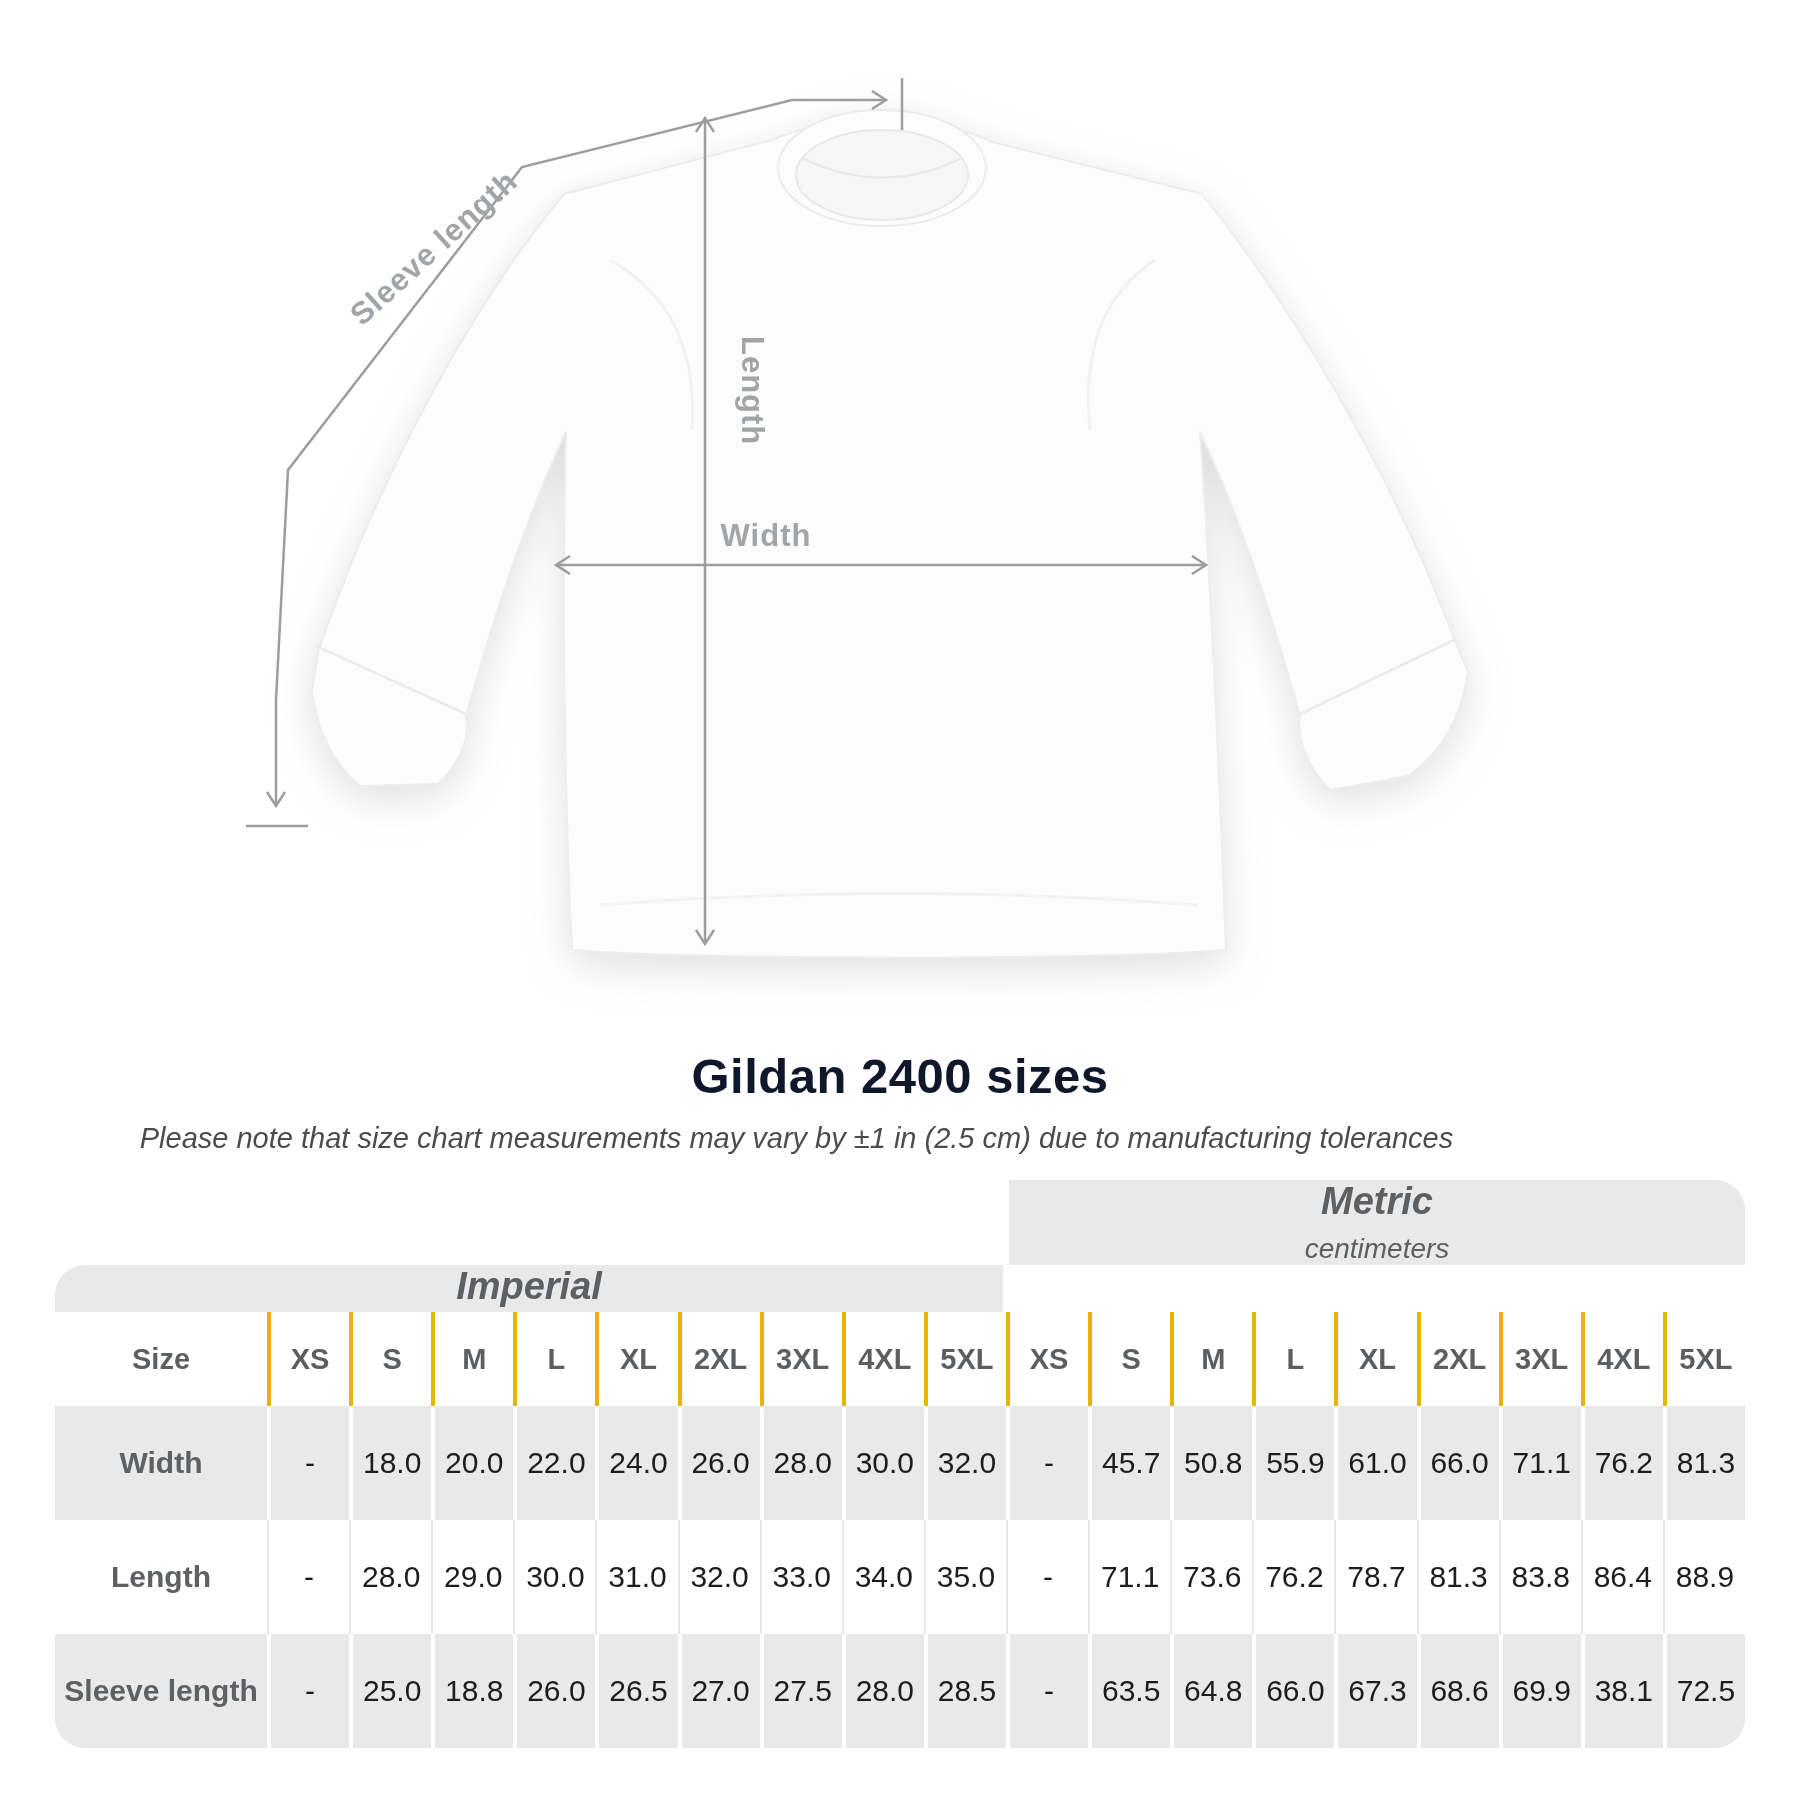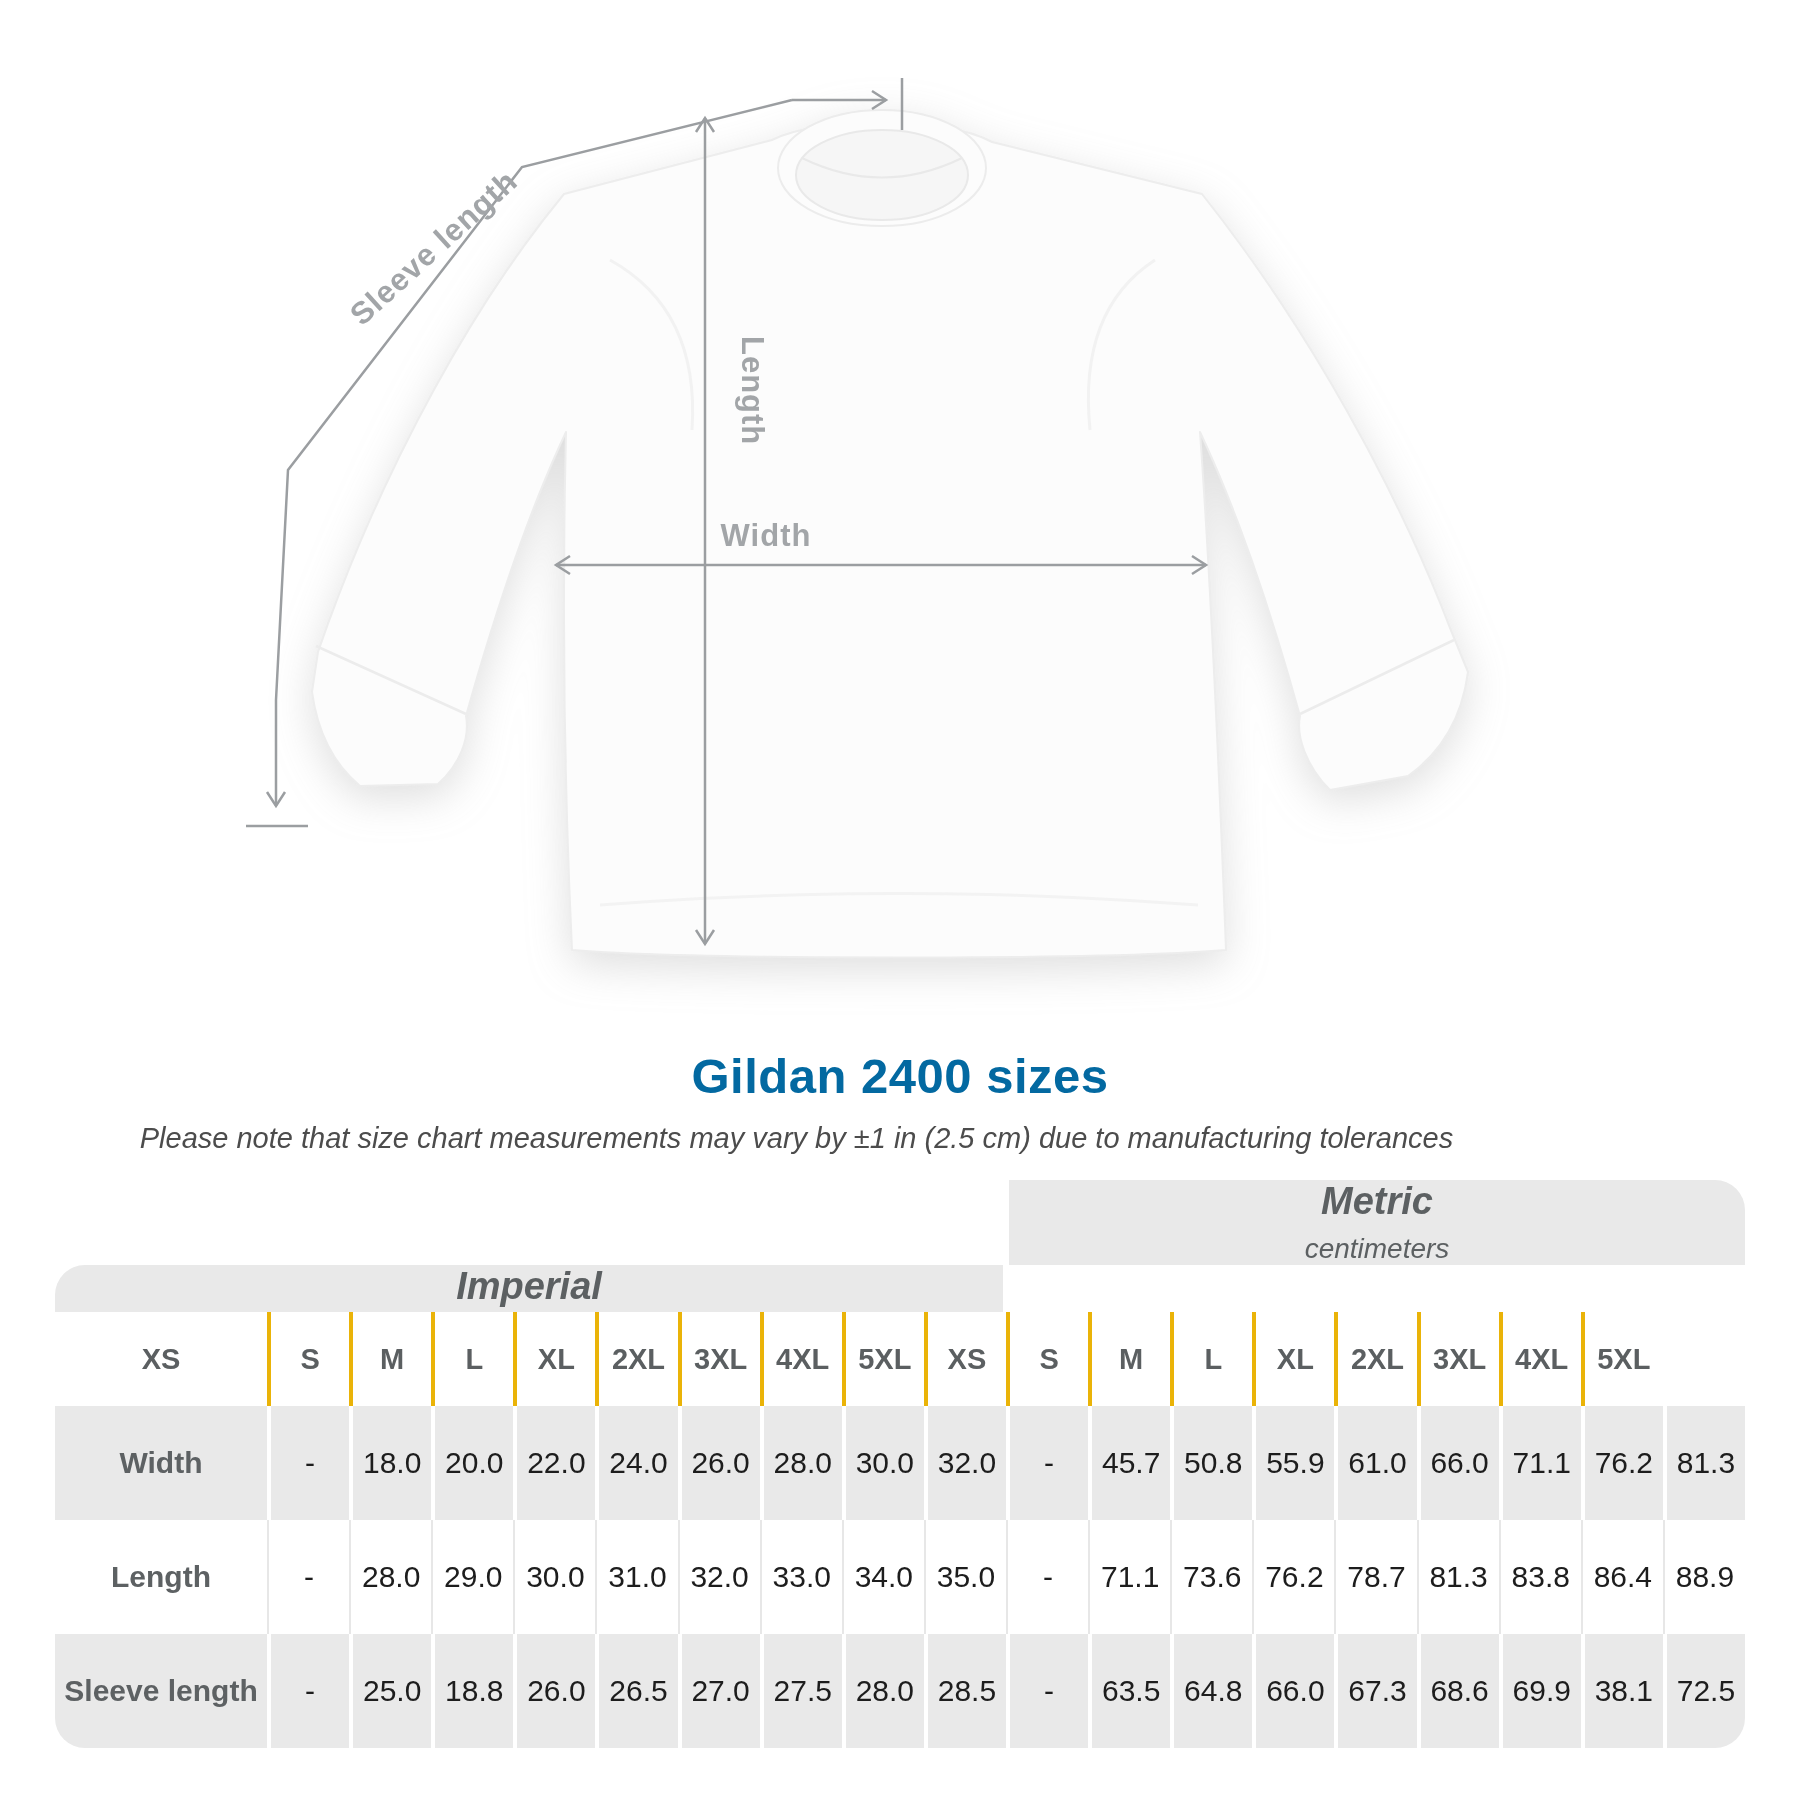--- a/index.html
+++ b/index.html
@@ -8,21 +8,21 @@
     font-family:"Liberation Sans", sans-serif;
   }
   
   .diagram{position:absolute;left:0;top:0;width:1800px;height:1040px;}
   .shirt{filter:drop-shadow(0 12px 20px rgba(140,140,140,0.28));}
   .anno-line{stroke:#9b9ea1;stroke-width:2.5;fill:none;}
   .anno-label{fill:#a2a5a8;font-size:31px;font-weight:bold;letter-spacing:1px;}
   
   .chart-title{
     position:absolute;left:0;top:1048px;width:1800px;text-align:center;
-    font-size:49px;font-weight:bold;color:#0369a1;letter-spacing:0.5px;
+    font-size:49px;font-weight:bold;color:#0f172a;letter-spacing:0.5px;
   }
   .chart-note{
     position:absolute;left:0;top:1122px;width:1593px;text-align:center;
     font-size:29px;font-style:italic;color:#4c4c4c;
   }
   
   .sizetable{position:absolute;left:55px;top:1180px;width:1690px;}
   .tgrid{display:grid;grid-template-columns:212px repeat(18,1fr);}
   .band-row{height:132px;}
   .band{
@@ -124,20 +124,21 @@
         <div class="band-label">Metric</div>
         <div class="band-sublabel">centimeters</div>
       </div>
       <div class="band band-imperial">
         <div class="band-label">Imperial</div>
         <div class="band-sublabel">inches</div>
       </div>
     </div>
     <div id="table-rows">
         <div class="tgrid trow row-sizes">
+          <div class="cell rowlabel">Size</div>
           <div class="cell">XS</div>
           <div class="cell">S</div>
           <div class="cell">M</div>
           <div class="cell">L</div>
           <div class="cell">XL</div>
           <div class="cell">2XL</div>
           <div class="cell">3XL</div>
           <div class="cell">4XL</div>
           <div class="cell">5XL</div>
           <div class="cell">XS</div>

